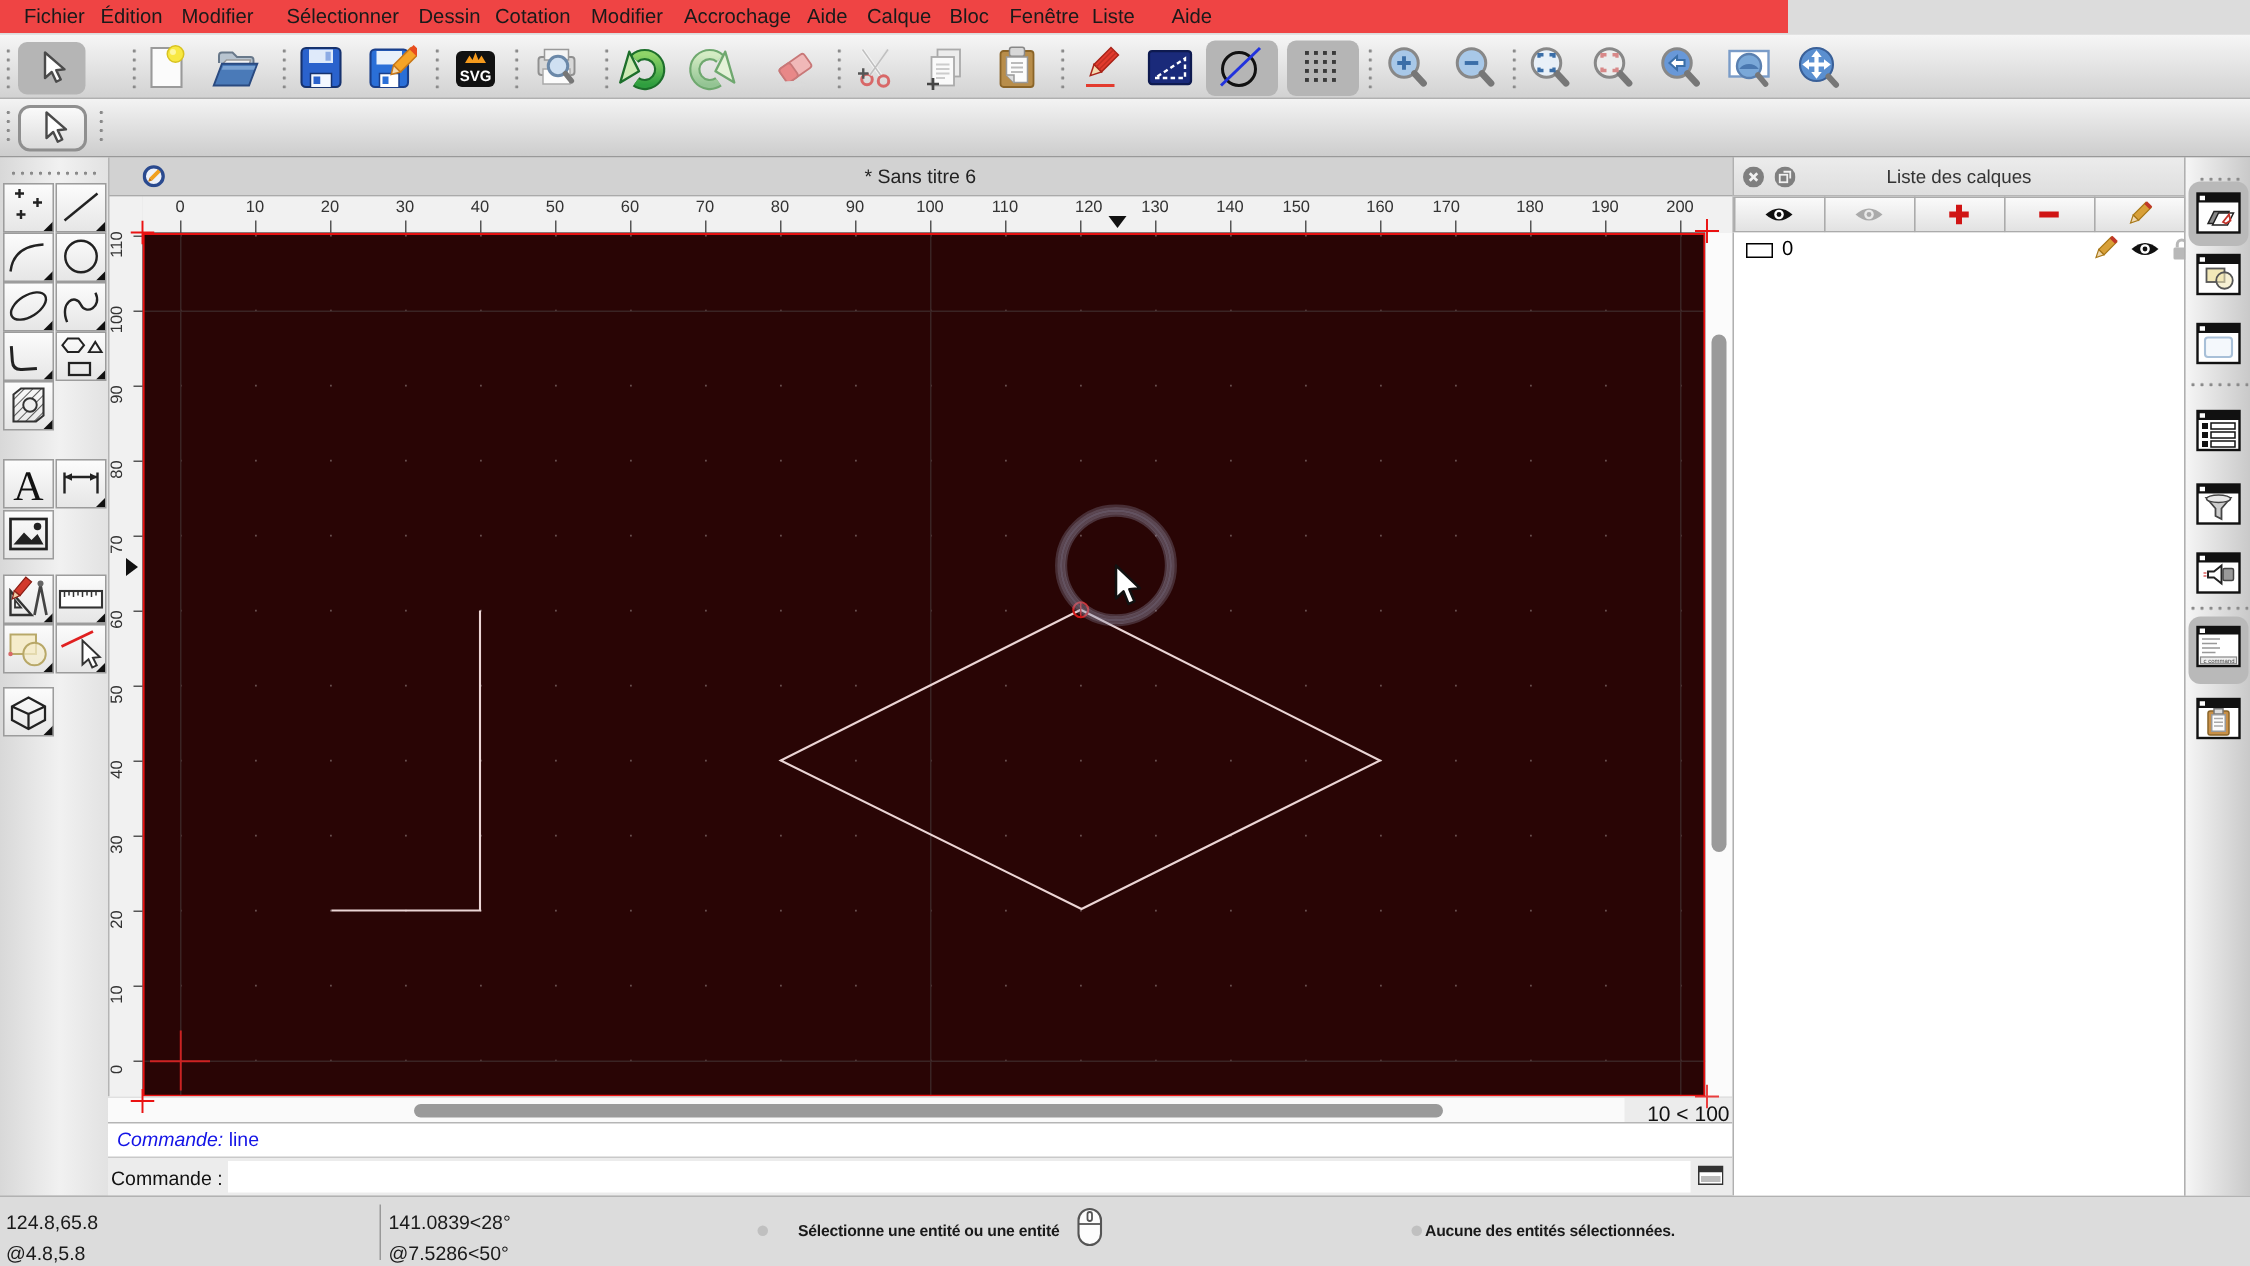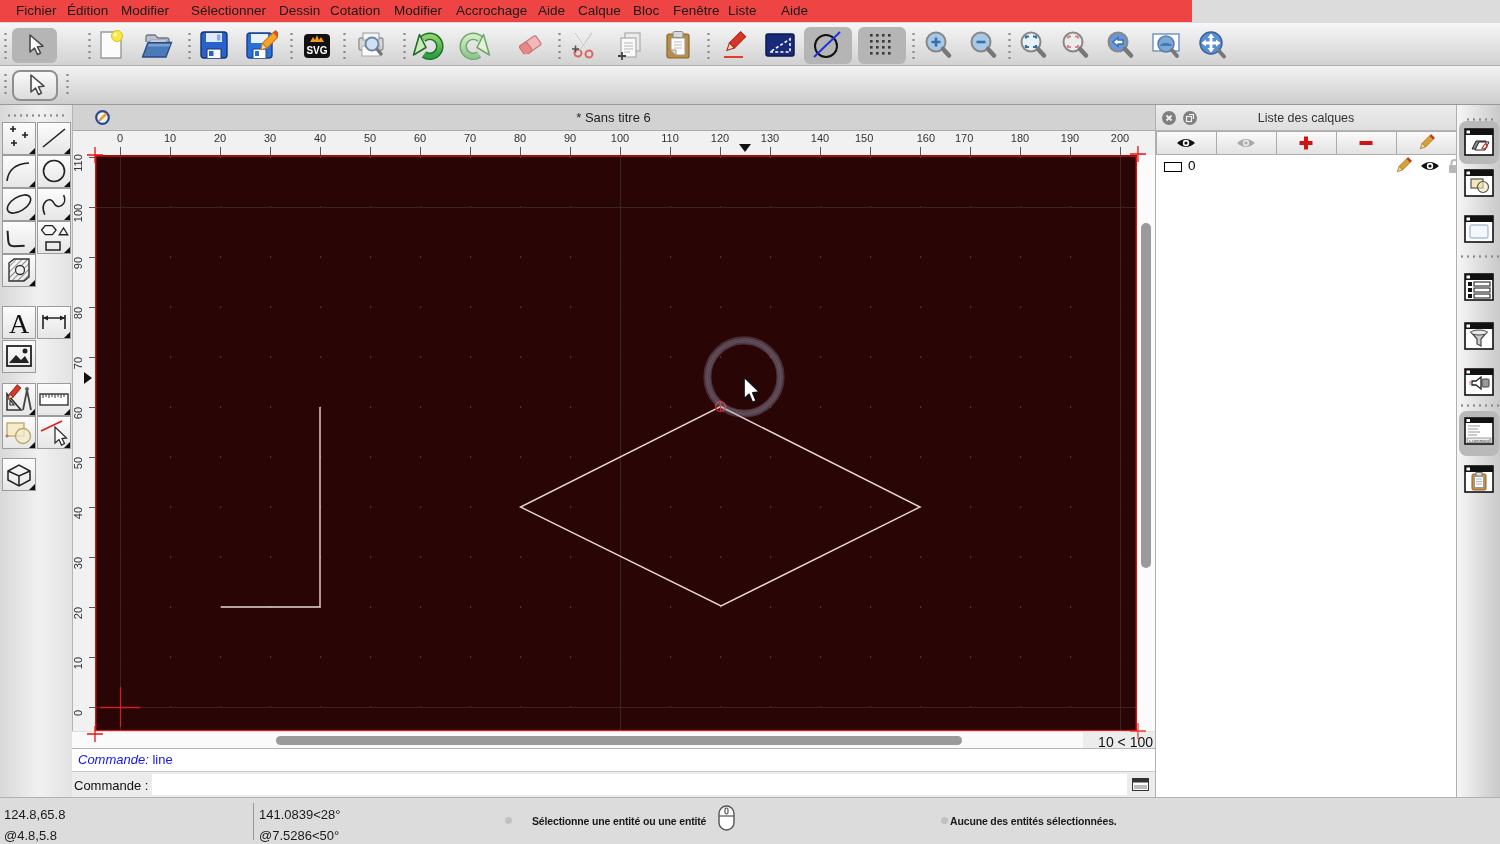--- a/index.html
+++ b/index.html
@@ -364,29 +364,29 @@
 <div class="rnum" style="left:360px;top:1px;width:30px;text-align:center">70</div>
 <div class="abs" style="left:375px;top:16px;width:1px;height:8px;background:#555"></div>
 <div class="rnum" style="left:410px;top:1px;width:30px;text-align:center">80</div>
 <div class="abs" style="left:425px;top:16px;width:1px;height:8px;background:#555"></div>
 <div class="rnum" style="left:460px;top:1px;width:30px;text-align:center">90</div>
 <div class="abs" style="left:475px;top:16px;width:1px;height:8px;background:#555"></div>
 <div class="rnum" style="left:510px;top:1px;width:30px;text-align:center">100</div>
 <div class="abs" style="left:525px;top:16px;width:1px;height:8px;background:#555"></div>
 <div class="rnum" style="left:560px;top:1px;width:30px;text-align:center">110</div>
 <div class="abs" style="left:575px;top:16px;width:1px;height:8px;background:#555"></div>
-<div class="rnum" style="left:610px;top:1px;width:30px;text-align:center">120</div>
+<div class="rnum" style="left:610px;top:1px;width:30px;text-align:right">120</div>
 <div class="abs" style="left:625px;top:16px;width:1px;height:8px;background:#555"></div>
 <div class="rnum" style="left:660px;top:1px;width:30px;text-align:center">130</div>
 <div class="abs" style="left:675px;top:16px;width:1px;height:8px;background:#555"></div>
 <div class="rnum" style="left:710px;top:1px;width:30px;text-align:center">140</div>
 <div class="abs" style="left:725px;top:16px;width:1px;height:8px;background:#555"></div>
 <div class="rnum" style="left:760px;top:1px;width:30px;">150</div>
 <div class="abs" style="left:775px;top:16px;width:1px;height:8px;background:#555"></div>
-<div class="rnum" style="left:810px;top:1px;width:30px;text-align:right">160</div>
+<div class="rnum" style="left:810px;top:1px;width:30px;text-align:center">160</div>
 <div class="abs" style="left:825px;top:16px;width:1px;height:8px;background:#555"></div>
 <div class="rnum" style="left:860px;top:1px;width:30px;text-align:left">170</div>
 <div class="abs" style="left:875px;top:16px;width:1px;height:8px;background:#555"></div>
 <div class="rnum" style="left:910px;top:1px;width:30px;text-align:center">180</div>
 <div class="abs" style="left:925px;top:16px;width:1px;height:8px;background:#555"></div>
 <div class="rnum" style="left:960px;top:1px;width:30px;text-align:center">190</div>
 <div class="abs" style="left:975px;top:16px;width:1px;height:8px;background:#555"></div>
 <div class="rnum" style="left:1010px;top:1px;width:30px;text-align:center">200</div>
 <div class="abs" style="left:1025px;top:16px;width:1px;height:8px;background:#555"></div>
 <div class="abs" style="left:644px;top:13px;width:0;height:0;border-left:6px solid transparent;border-right:6px solid transparent;border-top:8px solid #111"></div>

